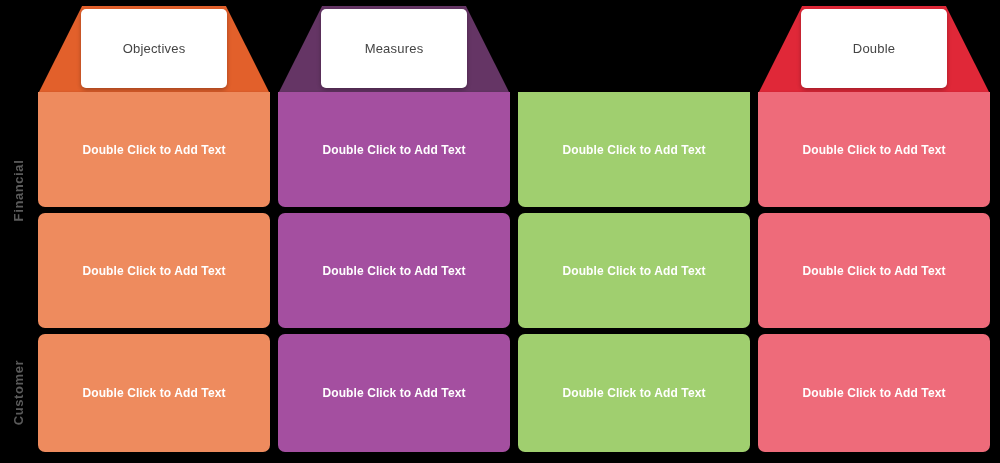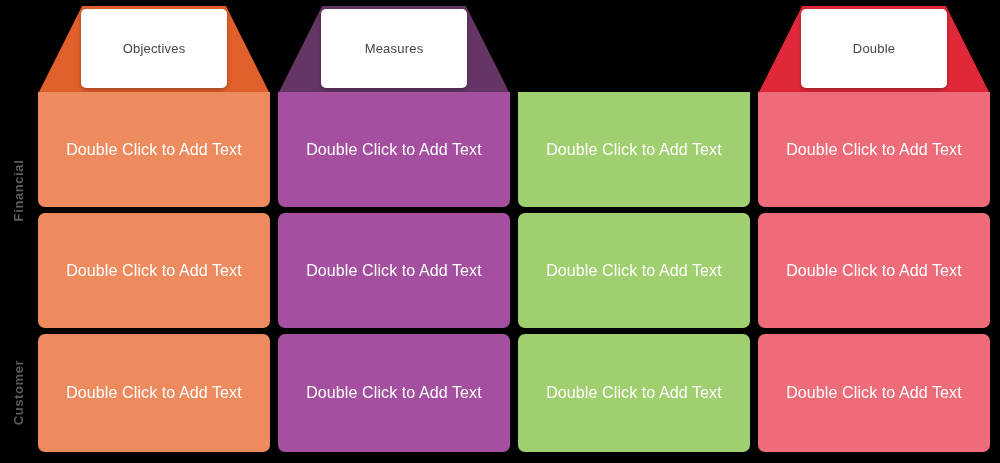--- a/index.html
+++ b/index.html
@@ -122,22 +122,22 @@
     justify-content: center;
     box-shadow: 0 1px 3px rgba(0,0,0,0.25);
   }
   .cell-0 { top: 92px;  height: 115px; }
   .cell-1 { top: 213px; height: 115px; }
   .cell-2 { top: 334px; height: 118px; }
   .cell-0 { border-radius: 0 0 7px 7px; }
 
   .cell-text {
     color: #ffffff;
-    font-size: 16px;
-    font-weight: normal;
+    font-size: 12px;
+    font-weight: bold;
     letter-spacing: 0.1px;
     text-align: center;
     padding: 0 10px;
   }
 </style>
 </head>
 <body style="background-color: rgb(0, 0, 0);">
 
 <div id="board" style="background-color: rgb(0, 0, 0);">
 

